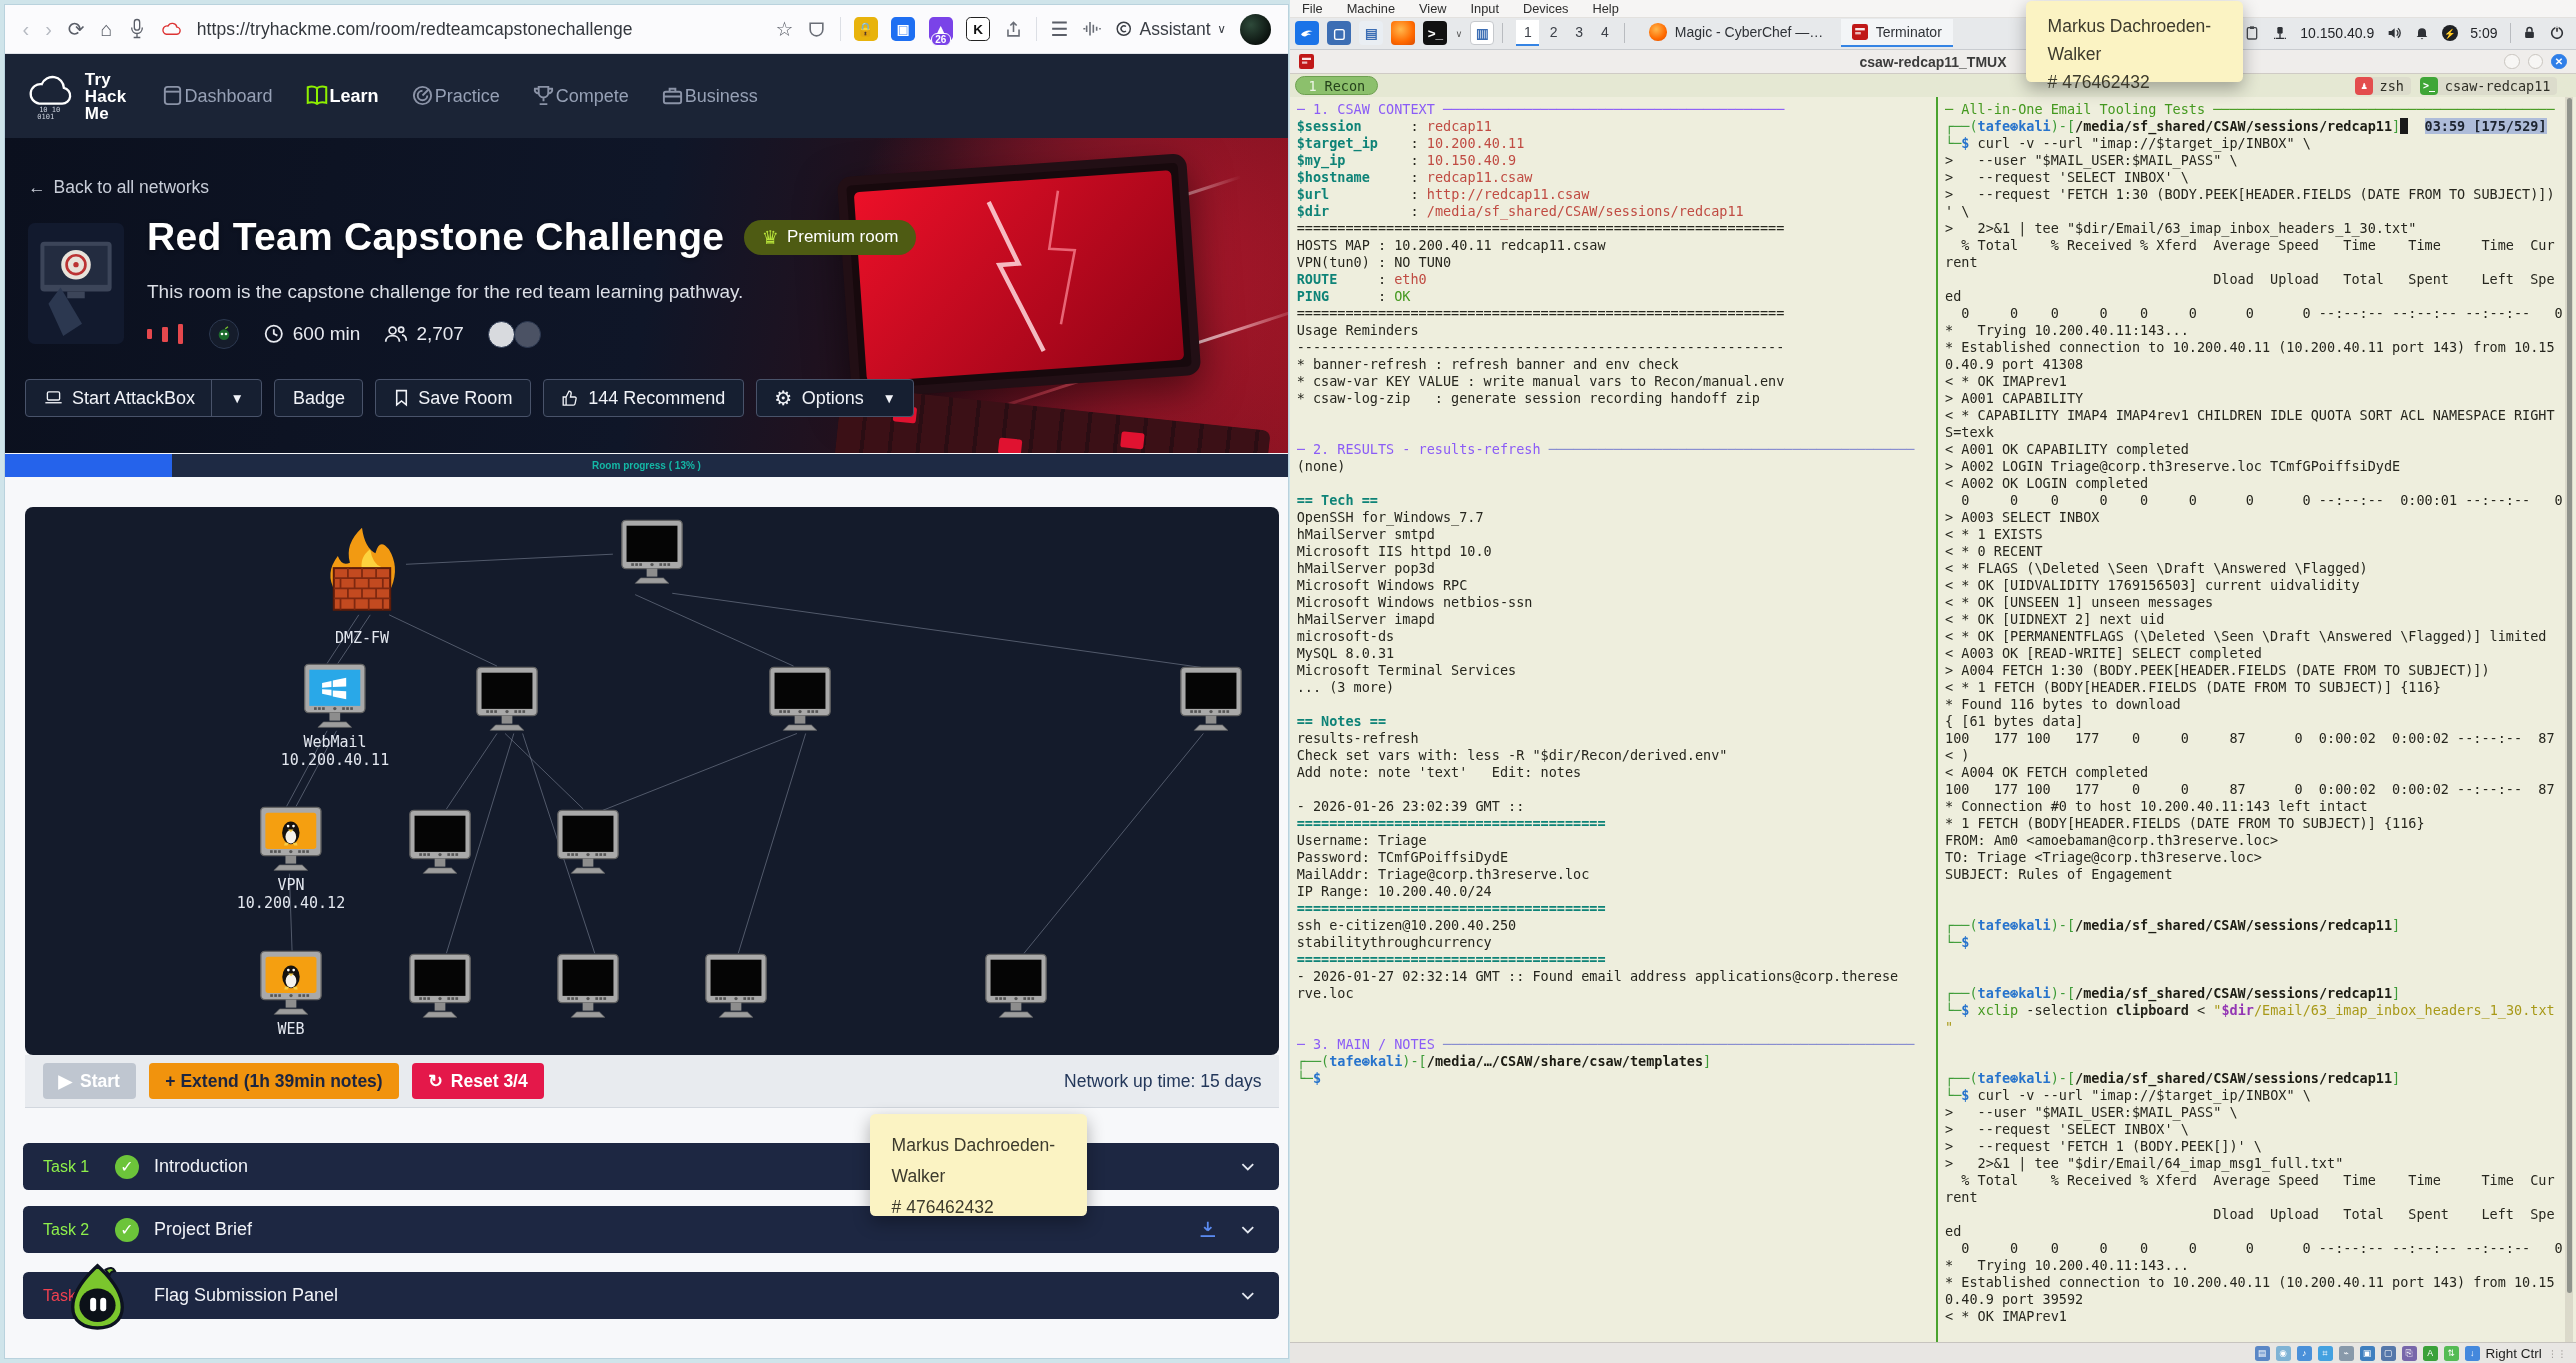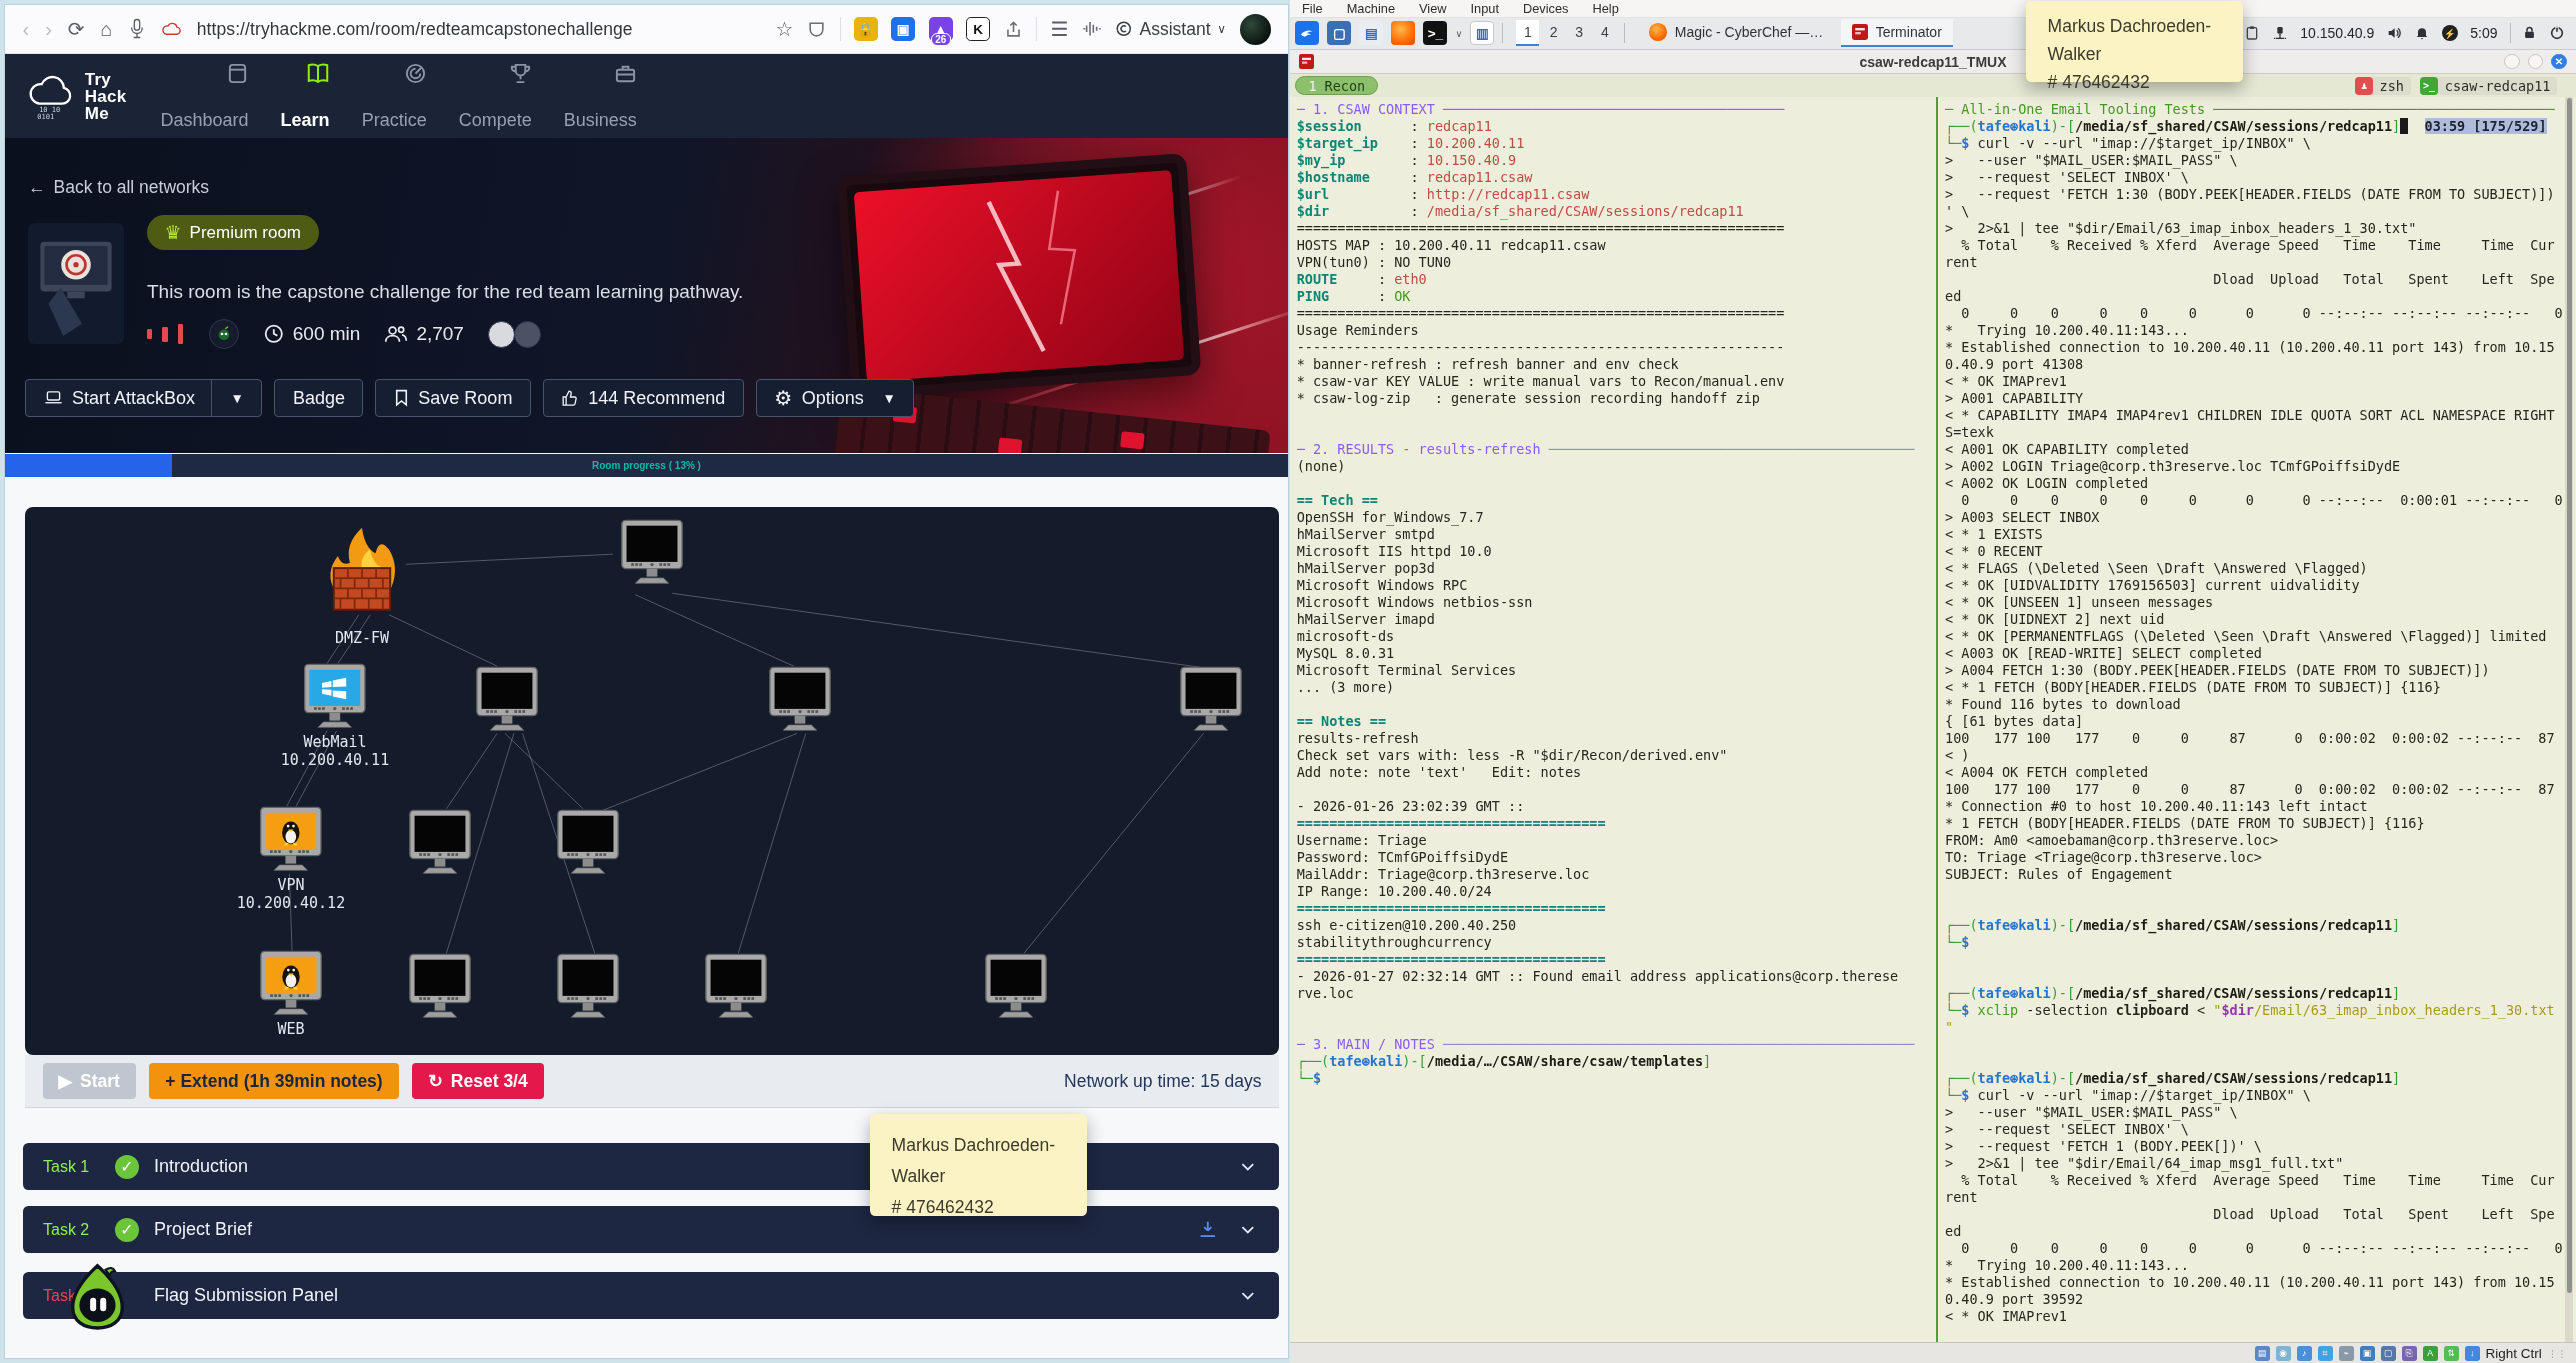--- a/index.html
+++ b/index.html
@@ -21,21 +21,21 @@
   .ext.k{background:#fff;border:1.3px solid #222;color:#111}
   .ext .mini-badge{position:absolute;bottom:-5.4px;left:50%;transform:translateX(-50%);background:#7a43e8;border:1.3px solid #fff;color:#fff;font-size:10px;font-weight:bold;border-radius:6px;padding:0 3.4px;line-height:11.5px}
   .vsep{width:0.7px;height:24px;background:#dcdfe5}
   .assist{display:flex;align-items:center;gap:6.7px;font-size:17.5px;color:#3a3e45}
   .avatar-browser{width:31px;height:31px;border-radius:50%;background:radial-gradient(circle at 35% 35%,#2e4a3a,#0c1410 70%)}
 
   
   .thm-nav{position:absolute;left:0;top:49px;right:0;height:85px;background:#1b2436;display:flex;align-items:center;padding:0 20px}
   .brand{display:flex;align-items:center;gap:6.7px;margin-right:34px}
   .brand-text{color:#fff;font-weight:bold;font-size:17px;line-height:17px;letter-spacing:0.3px}
-  .nav-item{display:flex;flex-direction:column;align-items:flex-end;gap:23px;margin-right:32px;cursor:pointer}
+  .nav-item{display:flex;align-items:center;gap:1px;margin-right:32px;cursor:pointer}
   .nav-item .lbl{font-size:18px;color:#96a0b5}
   .nav-item.active .lbl{color:#fff;font-weight:bold}
   .nav-right{margin-left:auto;display:flex;align-items:center;gap:20px}
   .pill-access{background:#4a1f2e;border-radius:673px;height:39px;display:flex;align-items:center;gap:10.8px;padding:0 21.6px;color:#fff;font-size:17.5px}
   .red-dot{width:10.8px;height:10.8px;border-radius:50%;background:#f4364c}
   .streak{display:flex;align-items:center;gap:5.4px;color:#8ef000;font-size:24px;font-weight:bold}
   .avatar-thm{width:44px;height:44px;border-radius:50%;background:radial-gradient(circle at 30% 25%,#f781c0 0%,#d4438f 45%,#7a2b66 100%);border:1.3px solid #2c3850;position:relative;overflow:hidden}
   .avatar-thm:after{content:"";position:absolute;left:12px;top:17.5px;width:20px;height:10.8px;border-radius:5.4px;background:#27141f}
 
   
@@ -271,20 +271,21 @@
           <rect x="18" y="28" width="106" height="74" rx="6" fill="#3c4559"></rect>
           <rect x="24" y="34" width="94" height="58" fill="#232c40"></rect>
           <circle cx="71" cy="62" r="22" fill="#e8e3da"></circle>
           <circle cx="71" cy="62" r="14" fill="none" stroke="#b33" stroke-width="4"></circle>
           <circle cx="71" cy="62" r="4" fill="#b33"></circle>
           <path d="M48 96 L80 150 L52 168 L30 120 z" fill="#2c3850"></path>
           <rect x="58" y="102" width="26" height="10" fill="#3c4559"></rect>
         </svg>
     </div>
     <div class="title-row">
+      <div class="room-title">Red Team Capstone Challenge</div>
       <div class="premium-pill">
         <span class="crown">♛</span>
         <span>Premium room</span>
       </div>
     </div>
     <div class="room-desc">This room is the capstone challenge for the red team learning pathway.</div>
     <div class="stats">
       <span class="stat bars">
           <span style="height:9.4px"></span>
           <span style="height:15px"></span>

